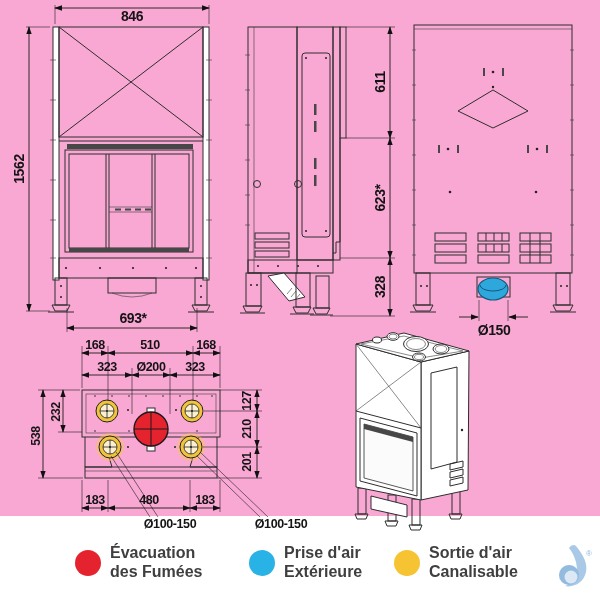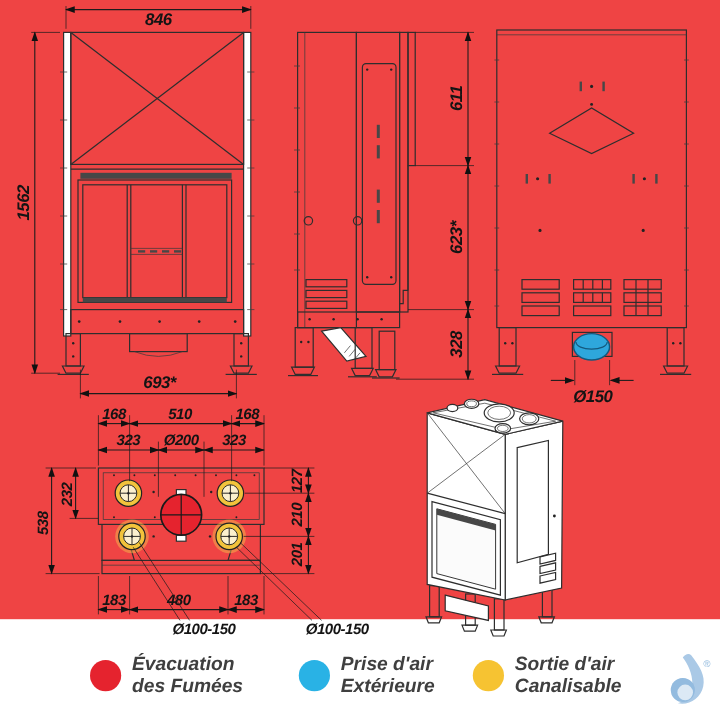--- a/index.html
+++ b/index.html
@@ -1,16 +1,16 @@
 <!DOCTYPE html>
 <html><head>
 <meta charset="utf-8">
 <style>
   html,body{margin:0;padding:0;background:#fff;width:600px;height:600px;overflow:hidden;}
-  .stage{position:relative;width:600px;height:516px;background:#ef4444;font-style:italic;}
+  .stage{position:relative;width:600px;height:516px;background:#f9a8d4;}
   svg{font-family:"Liberation Sans","DejaVu Sans",sans-serif;}
   .ln{stroke:#2e2e2e;stroke-width:1;fill:none;}
   .fw{stroke:#2e2e2e;stroke-width:1;fill:#ffffff;}
   .thin{stroke:#3a3a3a;stroke-width:.6;fill:none;}
   .dk{fill:#474747;stroke:none;}
   .dot{fill:#222;stroke:none;}
   .dm{stroke:#1c1c1c;stroke-width:.9;fill:none;}
   .ext{stroke:#1c1c1c;stroke-width:.6;fill:none;}
   .dimt{font-size:14px;font-weight:bold;fill:#141414;text-anchor:middle;letter-spacing:-.4px;}
   .dimp{font-size:12.5px;font-weight:bold;fill:#141414;text-anchor:middle;letter-spacing:-.4px;}

